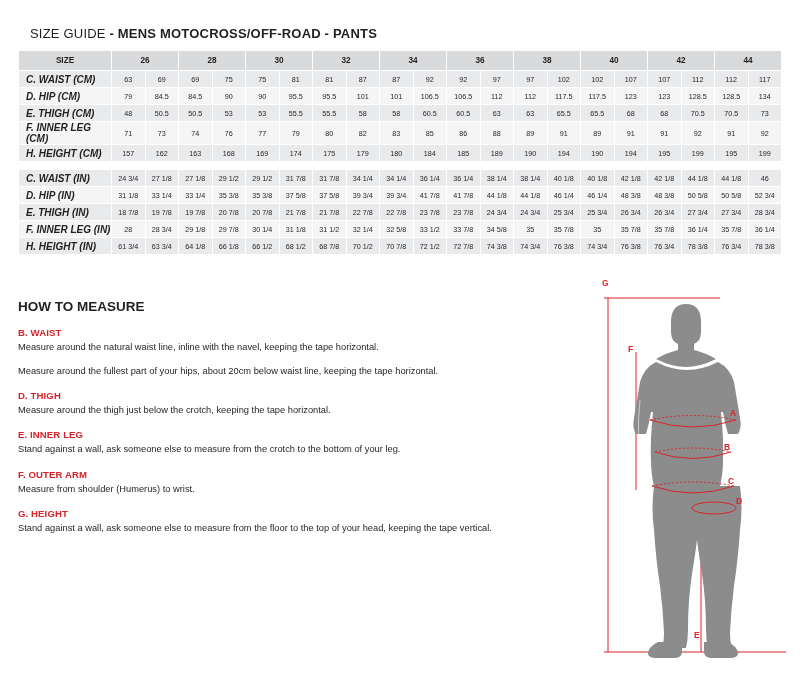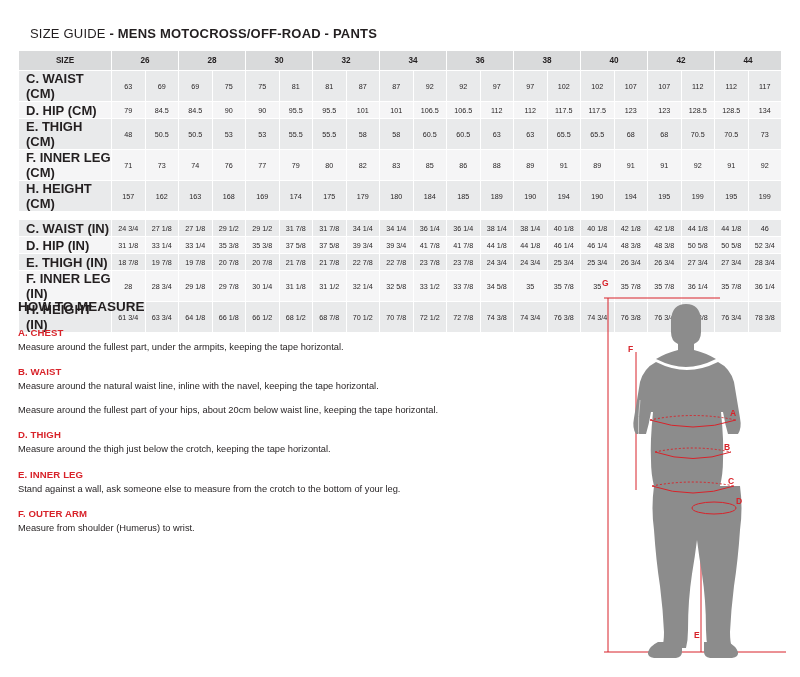--- a/index.html
+++ b/index.html
@@ -60,21 +60,22 @@
     background: #d9dadb;
     font-weight: bold;
     font-size: 8.2px;
     height: 19px;
     border: 1px solid #ffffff;
   }
   .size-table td.rowlabel {
     text-align: left;
     padding-left: 7px;
     font-weight: bold;
-    font-size: 13px;
+    font-size: 10px;
+    font-style: italic;
   }
   .row-grey td { background: #e9eaeb; }
   .row-white td { background: #f5f5f6; }
   .row-grey td.rowlabel { background: #e9eaeb; }
   .row-white td.rowlabel { background: #f5f5f6; }
   .spacer-row td {
     background: #ffffff;
     border: none;
     height: 7px;
   }
@@ -379,41 +380,41 @@
           <td style="width: 33.6px;">76 3/4</td>
           <td style="width: 33.6px;">78 3/8</td>
         </tr>
       </tbody>
   </table>
 
   <div class="howto-title">HOW TO MEASURE</div>
 
   <div class="measure-list" id="measure-list">
       <div class="measure-item">
-        <div class="measure-head">A. CHEST</div>
-        <div class="measure-text">Measure around the fullest part, under the armpits, keeping the tape horizontal.</div>
-      </div>
-      <div class="measure-item">
         <div class="measure-head">B. WAIST</div>
         <div class="measure-text">Measure around the natural waist line, inline with the navel, keeping the tape horizontal.</div>
       </div>
       <div class="measure-item">
         <div class="measure-text">Measure around the fullest part of your hips, about 20cm below waist line, keeping the tape horizontal.</div>
       </div>
       <div class="measure-item">
         <div class="measure-head">D. THIGH</div>
         <div class="measure-text">Measure around the thigh just below the crotch, keeping the tape horizontal.</div>
       </div>
       <div class="measure-item">
         <div class="measure-head">E. INNER LEG</div>
         <div class="measure-text">Stand against a wall, ask someone else to measure from the crotch to the bottom of your leg.</div>
       </div>
       <div class="measure-item">
         <div class="measure-head">F. OUTER ARM</div>
         <div class="measure-text">Measure from shoulder (Humerus) to wrist.</div>
+      </div>
+      <div class="measure-item">
+        <div class="measure-head">G. HEIGHT</div>
+        <div class="measure-text">Stand against a wall, ask someone else to measure from the floor to the top of your head, keeping the tape vertical.</div>
       </div>
     </div>
 
   <div class="figure">
     <svg width="190" height="370" viewBox="0 0 190 370">
 
       <line x1="8" y1="8" x2="8" y2="362" stroke="#d8232a" stroke-width="1"></line>
       <line x1="4" y1="8" x2="120" y2="8" stroke="#d8232a" stroke-width="1"></line>
       <line x1="4" y1="362" x2="186" y2="362" stroke="#d8232a" stroke-width="1"></line>
 

